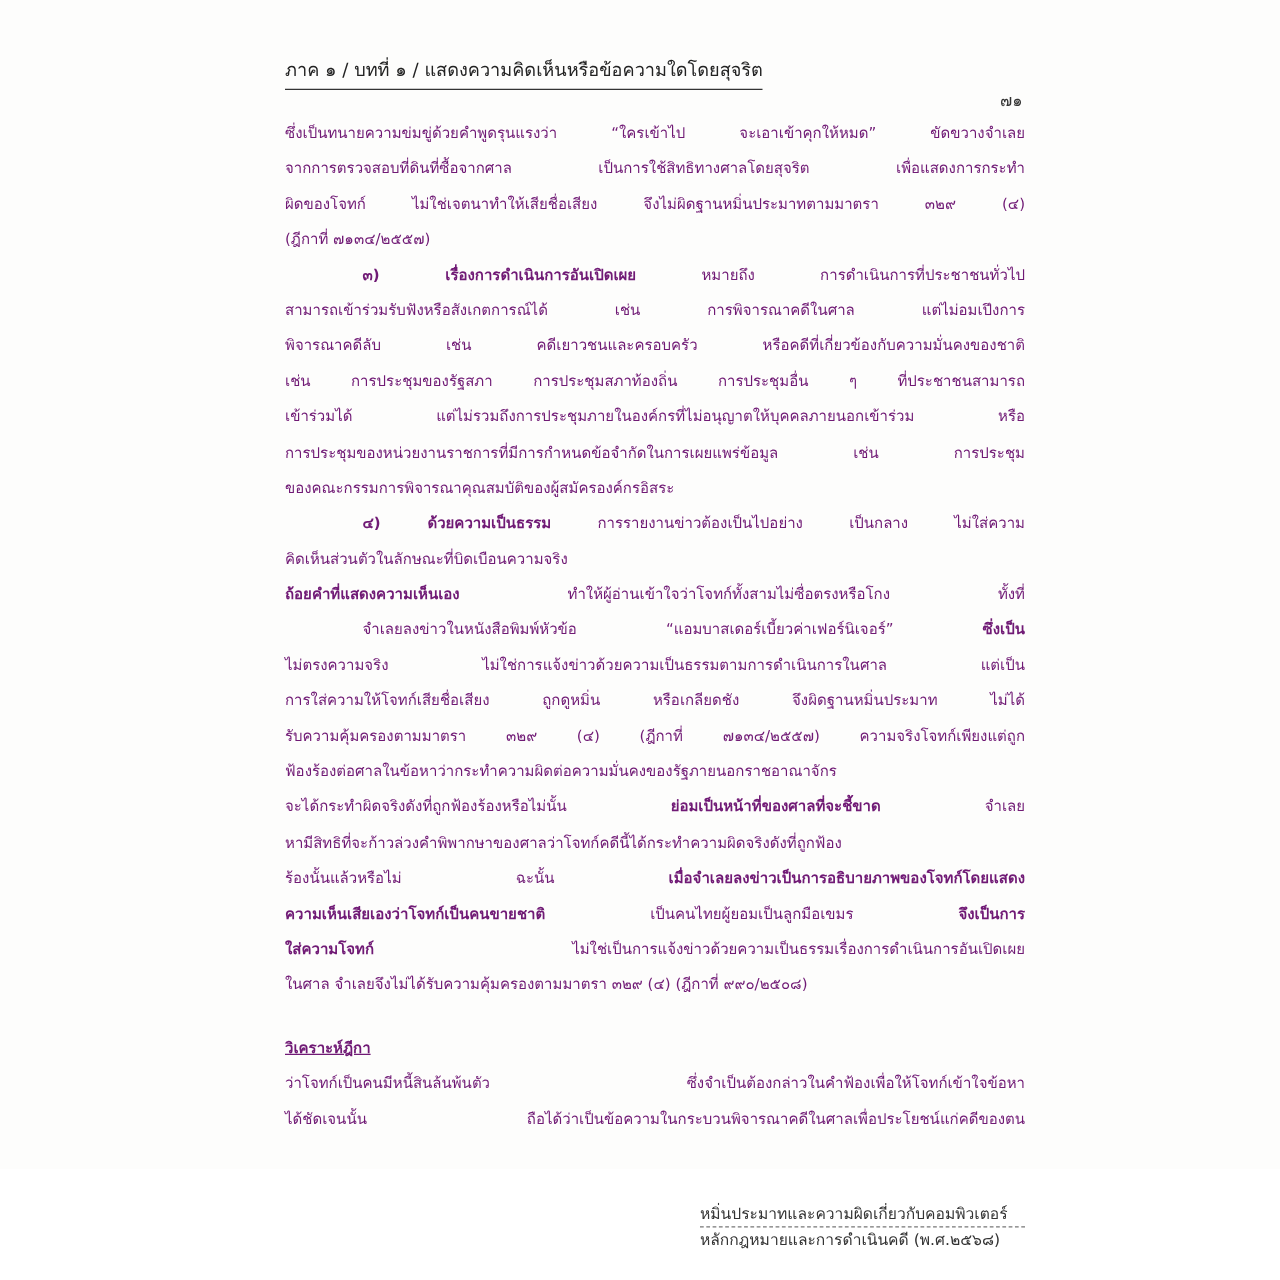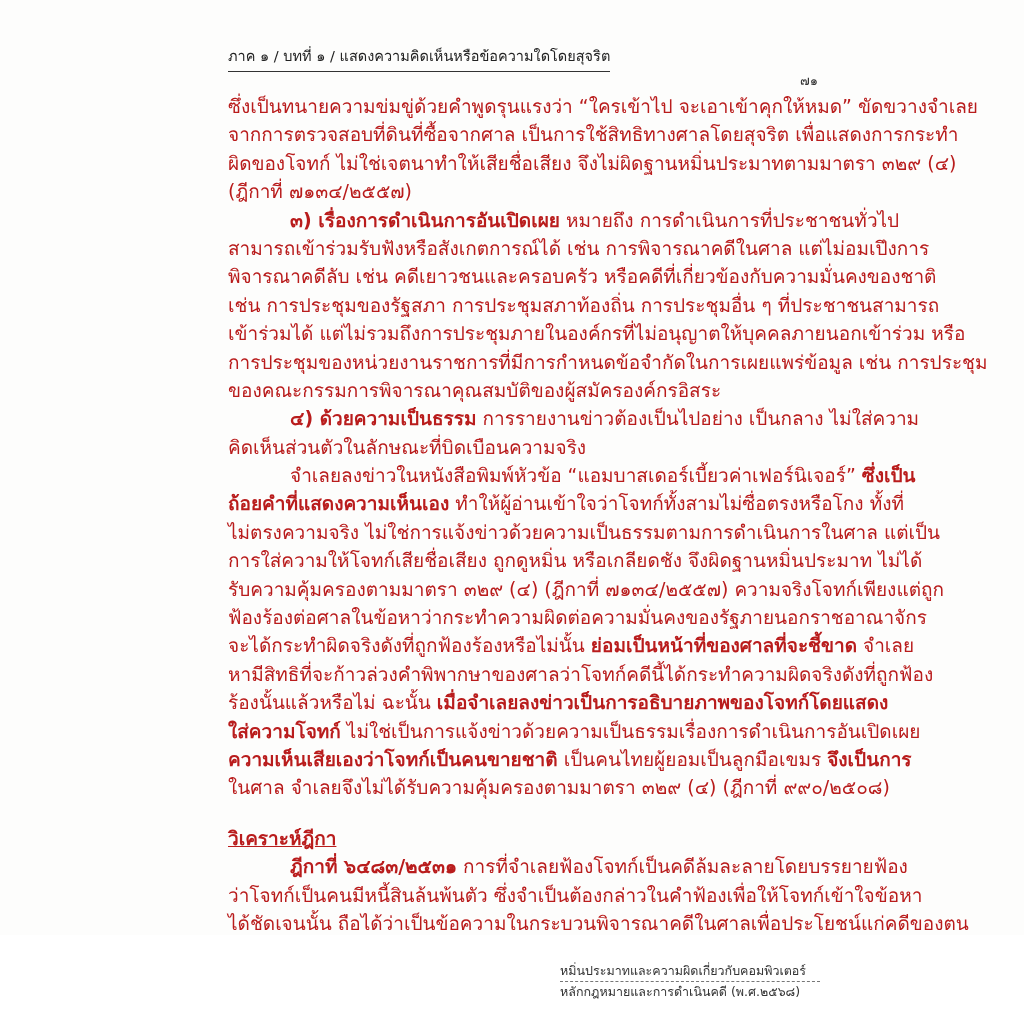--- a/index.html
+++ b/index.html
@@ -23,22 +23,22 @@
     padding-bottom: 4px;
     border-bottom: 1.5px solid #333;
     white-space: nowrap;
   }
   .header-page {
     position: absolute; right: 0; top: 8px;
     font-size: 13px; color: #333; margin-top: 24px;
   }
   .body {
     position: absolute; left: 228px; top: 92px; width: 592px;
-    font-size: 19px; line-height: 28.4px;
-    color: #b91c1c;
+    font-size: 12px; line-height: 28.4px;
+    color: #701a75;
   }
   .line {
     display: block; white-space: nowrap; height: 28.4px;
     text-align: justify; text-align-last: justify;
   }
   .line.last { text-align-last: left; }
   .indent { padding-left: 62px; }
   .b { font-weight: bold; }
   .section-title {
     display: block; height: 28.4px; margin-top: 22px;
@@ -76,35 +76,34 @@
     <span class="line">สามารถเข้าร่วมรับฟังหรือสังเกตการณ์ได้ เช่น การพิจารณาคดีในศาล แต่ไม่อมเปึงการ</span>
     <span class="line">พิจารณาคดีลับ เช่น คดีเยาวชนและครอบครัว หรือคดีที่เกี่ยวข้องกับความมั่นคงของชาติ</span>
     <span class="line">เช่น การประชุมของรัฐสภา การประชุมสภาท้องถิ่น การประชุมอื่น ๆ ที่ประชาชนสามารถ</span>
     <span class="line">เข้าร่วมได้ แต่ไม่รวมถึงการประชุมภายในองค์กรที่ไม่อนุญาตให้บุคคลภายนอกเข้าร่วม หรือ</span>
     <span class="line">การประชุมของหน่วยงานราชการที่มีการกำหนดข้อจำกัดในการเผยแพร่ข้อมูล เช่น การประชุม</span>
     <span class="line last">ของคณะกรรมการพิจารณาคุณสมบัติของผู้สมัครองค์กรอิสระ</span>
 
     <span class="line indent"><span class="b">๔) ด้วยความเป็นธรรม</span><span> การรายงานข่าวต้องเป็นไปอย่าง เป็นกลาง ไม่ใส่ความ</span></span>
     <span class="line last">คิดเห็นส่วนตัวในลักษณะที่บิดเบือนความจริง</span>
 
+    <span class="line"><span class="b">ถ้อยคำที่แสดงความเห็นเอง</span><span> ทำให้ผู้อ่านเข้าใจว่าโจทก์ทั้งสามไม่ซื่อตรงหรือโกง ทั้งที่</span></span>
     <span class="line indent"><span>จำเลยลงข่าวในหนังสือพิมพ์หัวข้อ “แอมบาสเดอร์เบี้ยวค่าเฟอร์นิเจอร์” </span><span class="b">ซึ่งเป็น</span></span>
-    <span class="line"><span class="b">ถ้อยคำที่แสดงความเห็นเอง</span><span> ทำให้ผู้อ่านเข้าใจว่าโจทก์ทั้งสามไม่ซื่อตรงหรือโกง ทั้งที่</span></span>
     <span class="line">ไม่ตรงความจริง ไม่ใช่การแจ้งข่าวด้วยความเป็นธรรมตามการดำเนินการในศาล แต่เป็น</span>
     <span class="line">การใส่ความให้โจทก์เสียชื่อเสียง ถูกดูหมิ่น หรือเกลียดชัง จึงผิดฐานหมิ่นประมาท ไม่ได้</span>
     <span class="line">รับความคุ้มครองตามมาตรา ๓๒๙ (๔) (ฎีกาที่ ๗๑๓๔/๒๕๕๗) ความจริงโจทก์เพียงแต่ถูก</span>
     <span class="line">ฟ้องร้องต่อศาลในข้อหาว่ากระทำความผิดต่อความมั่นคงของรัฐภายนอกราชอาณาจักร</span>
     <span class="line"><span>จะได้กระทำผิดจริงดังที่ถูกฟ้องร้องหรือไม่นั้น </span><span class="b">ย่อมเป็นหน้าที่ของศาลที่จะชี้ขาด</span><span> จำเลย</span></span>
     <span class="line">หามีสิทธิที่จะก้าวล่วงคำพิพากษาของศาลว่าโจทก์คดีนี้ได้กระทำความผิดจริงดังที่ถูกฟ้อง</span>
     <span class="line"><span>ร้องนั้นแล้วหรือไม่ ฉะนั้น </span><span class="b">เมื่อจำเลยลงข่าวเป็นการอธิบายภาพของโจทก์โดยแสดง</span></span>
+    <span class="line"><span class="b">ความเห็นเสียเองว่าโจทก์เป็นคนขายชาติ</span><span> เป็นคนไทยผู้ยอมเป็นลูกมือเขมร </span><span class="b">จึงเป็นการ</span></span>
     <span class="line"><span class="b">ใส่ความโจทก์</span><span> ไม่ใช่เป็นการแจ้งข่าวด้วยความเป็นธรรมเรื่องการดำเนินการอันเปิดเผย</span></span>
-    <span class="line"><span class="b">ความเห็นเสียเองว่าโจทก์เป็นคนขายชาติ</span><span> เป็นคนไทยผู้ยอมเป็นลูกมือเขมร </span><span class="b">จึงเป็นการ</span></span>
     <span class="line last">ในศาล จำเลยจึงไม่ได้รับความคุ้มครองตามมาตรา ๓๒๙ (๔) (ฎีกาที่ ๙๙๐/๒๕๐๘)</span>
 
     <span class="section-title">วิเคราะห์ฎีกา</span>
-    <span class="line indent"><span class="b">ฎีกาที่ ๖๔๘๓/๒๕๓๑</span><span> การที่จำเลยฟ้องโจทก์เป็นคดีล้มละลายโดยบรรยายฟ้อง</span></span>
     <span class="line">ว่าโจทก์เป็นคนมีหนี้สินล้นพ้นตัว ซึ่งจำเป็นต้องกล่าวในคำฟ้องเพื่อให้โจทก์เข้าใจข้อหา</span>
     <span class="line">ได้ชัดเจนนั้น ถือได้ว่าเป็นข้อความในกระบวนพิจารณาคดีในศาลเพื่อประโยชน์แก่คดีของตน</span>
   </div>
 
   <div class="footer">
     <span class="footer-line1">หมิ่นประมาทและความผิดเกี่ยวกับคอมพิวเตอร์</span>
     <span class="footer-line2">หลักกฎหมายและการดำเนินคดี (พ.ศ.๒๕๖๘)</span>
   </div>
 </div>
 

